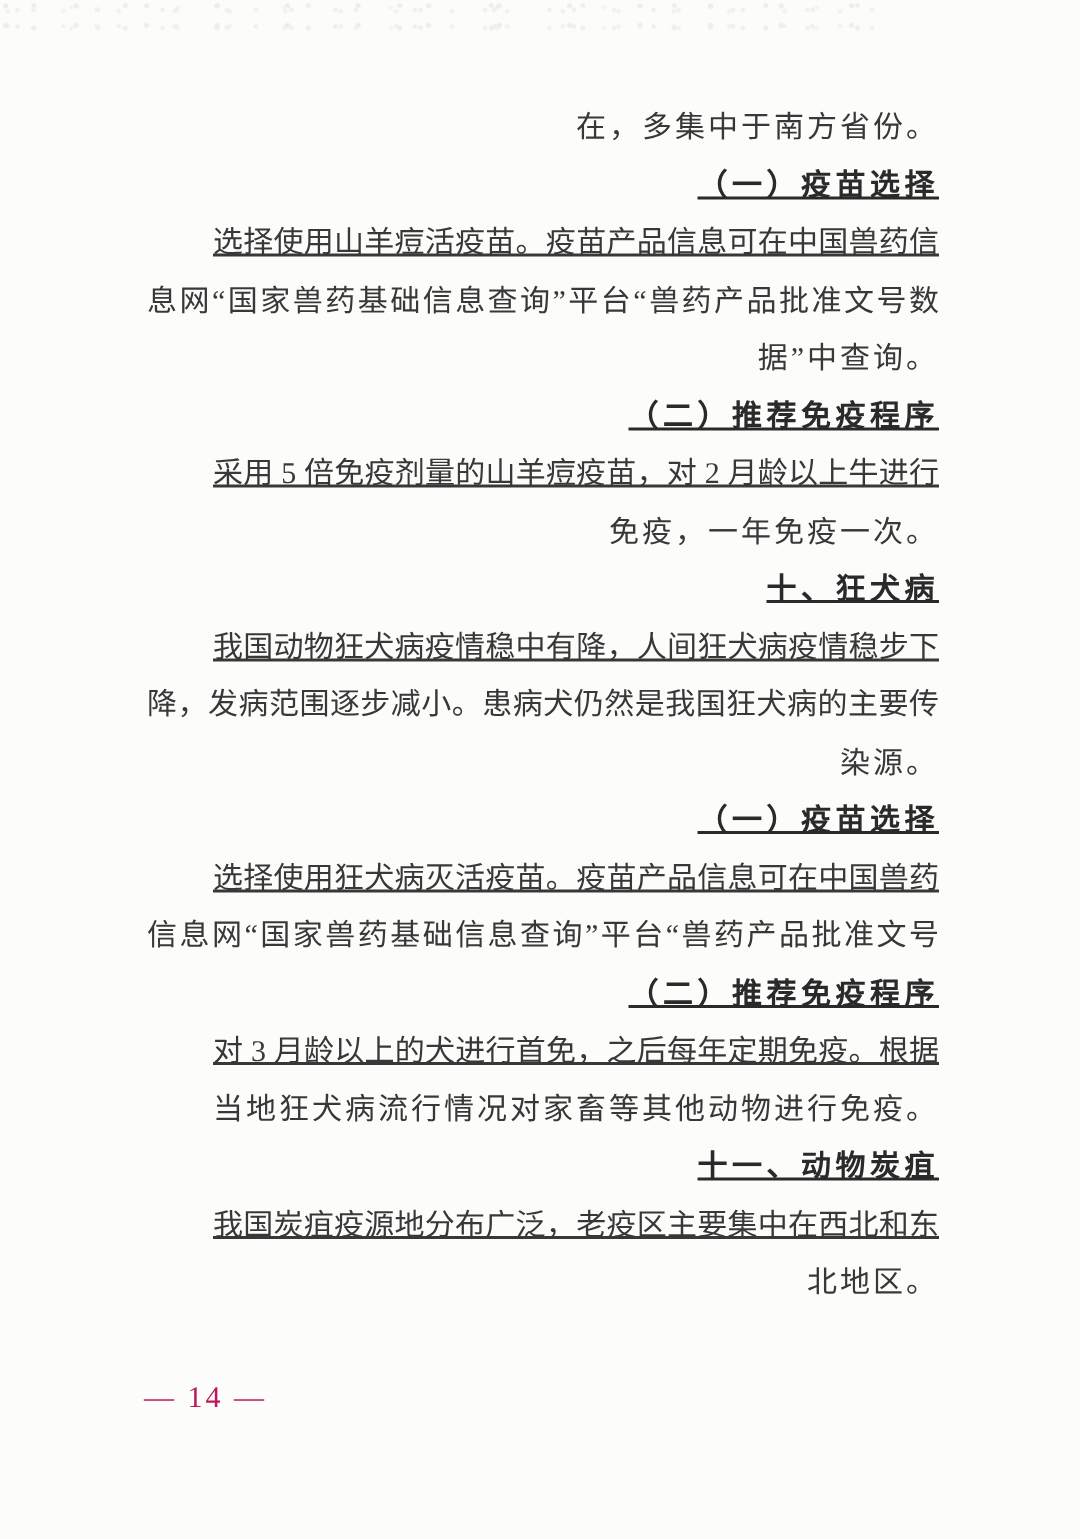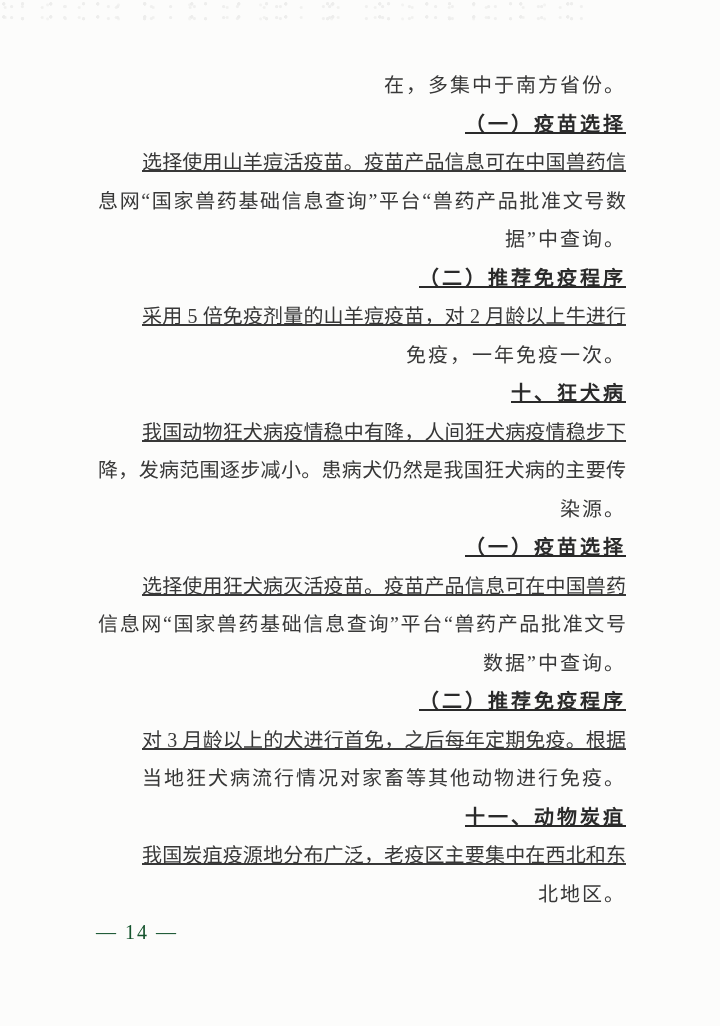--- a/index.html
+++ b/index.html
@@ -63,21 +63,21 @@
     font-weight: bold;
     color: #2a2a2a;
     letter-spacing: 3px;
   }
   .page-number {
     position: absolute;
     left: 96px;
     top: 921px;
     font-size: 20px;
     letter-spacing: 2px;
-    color: #14532d;
+    color: #be185d;
     white-space: nowrap;
   }
 </style>
 </head>
 <body>
 
 <div class="page">
   <div class="scan-noise"></div>
   <main class="content">
       <div class="para body-continuation">
@@ -105,21 +105,20 @@
         <div class="line indent fill">我国动物狂犬病疫情稳中有降，人间狂犬病疫情稳步下</div>
         <div class="line fill">降，发病范围逐步减小。患病犬仍然是我国狂犬病的主要传</div>
         <div class="line">染源。</div>
       </div>
       <div class="para subheading">
         <div class="line indent">（一）疫苗选择</div>
       </div>
       <div class="para body">
         <div class="line indent fill">选择使用狂犬病灭活疫苗。疫苗产品信息可在中国兽药信</div>
         <div class="line fill">信息网“国家兽药基础信息查询”平台“兽药产品批准文号</div>
-        <div class="line">数据”中查询。</div>
       </div>
       <div class="para subheading">
         <div class="line indent">（二）推荐免疫程序</div>
       </div>
       <div class="para body">
         <div class="line indent fill">对 3 月龄以上的犬进行首免，之后每年定期免疫。根据</div>
         <div class="line">当地狂犬病流行情况对家畜等其他动物进行免疫。</div>
       </div>
       <div class="para section-heading">
         <div class="line indent">十一、动物炭疽</div>

